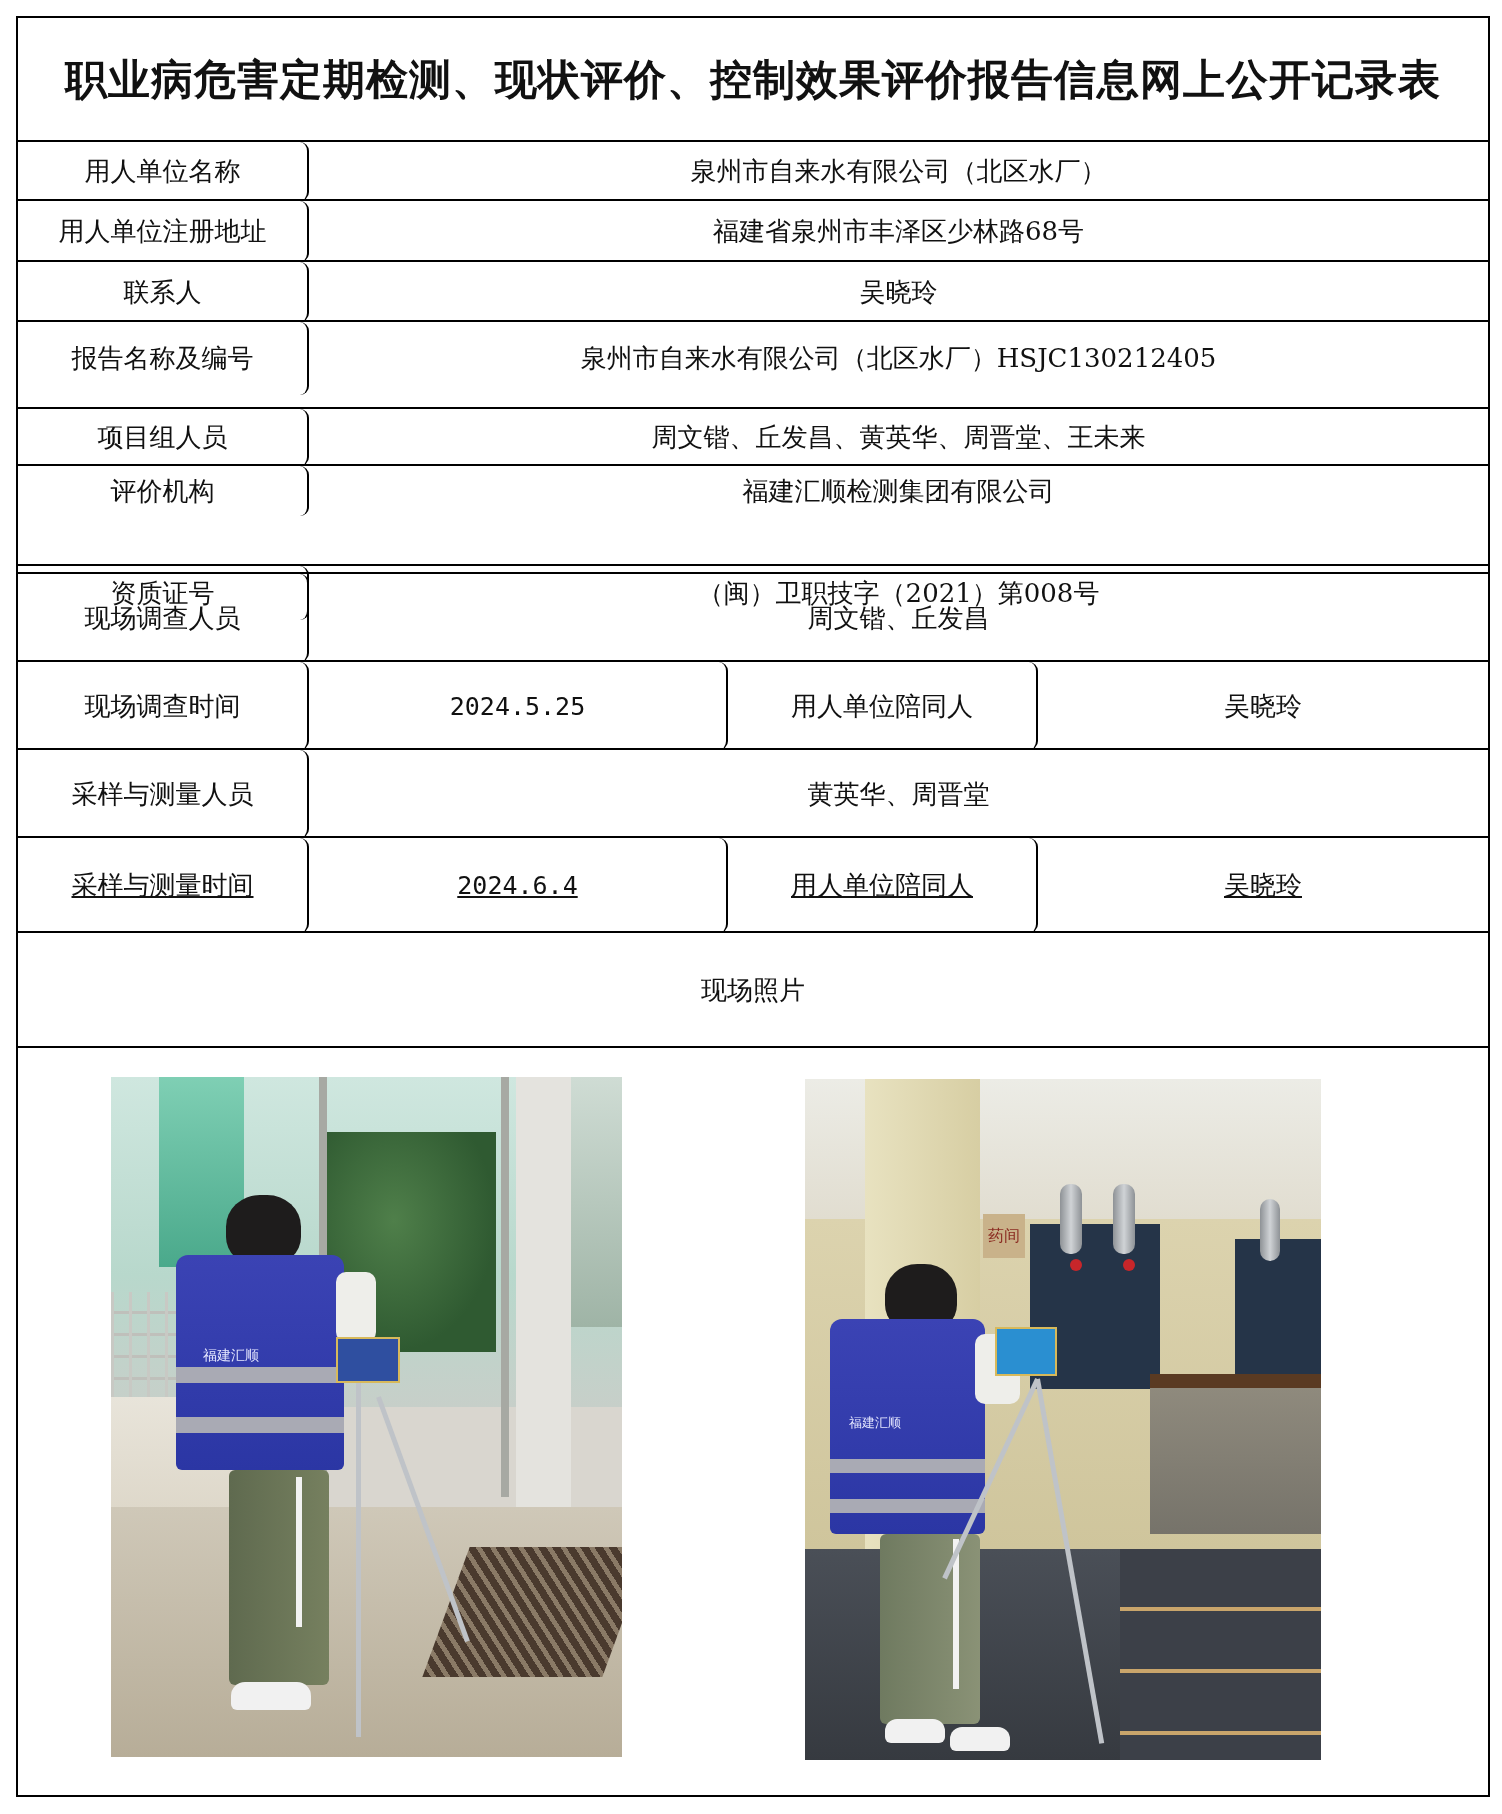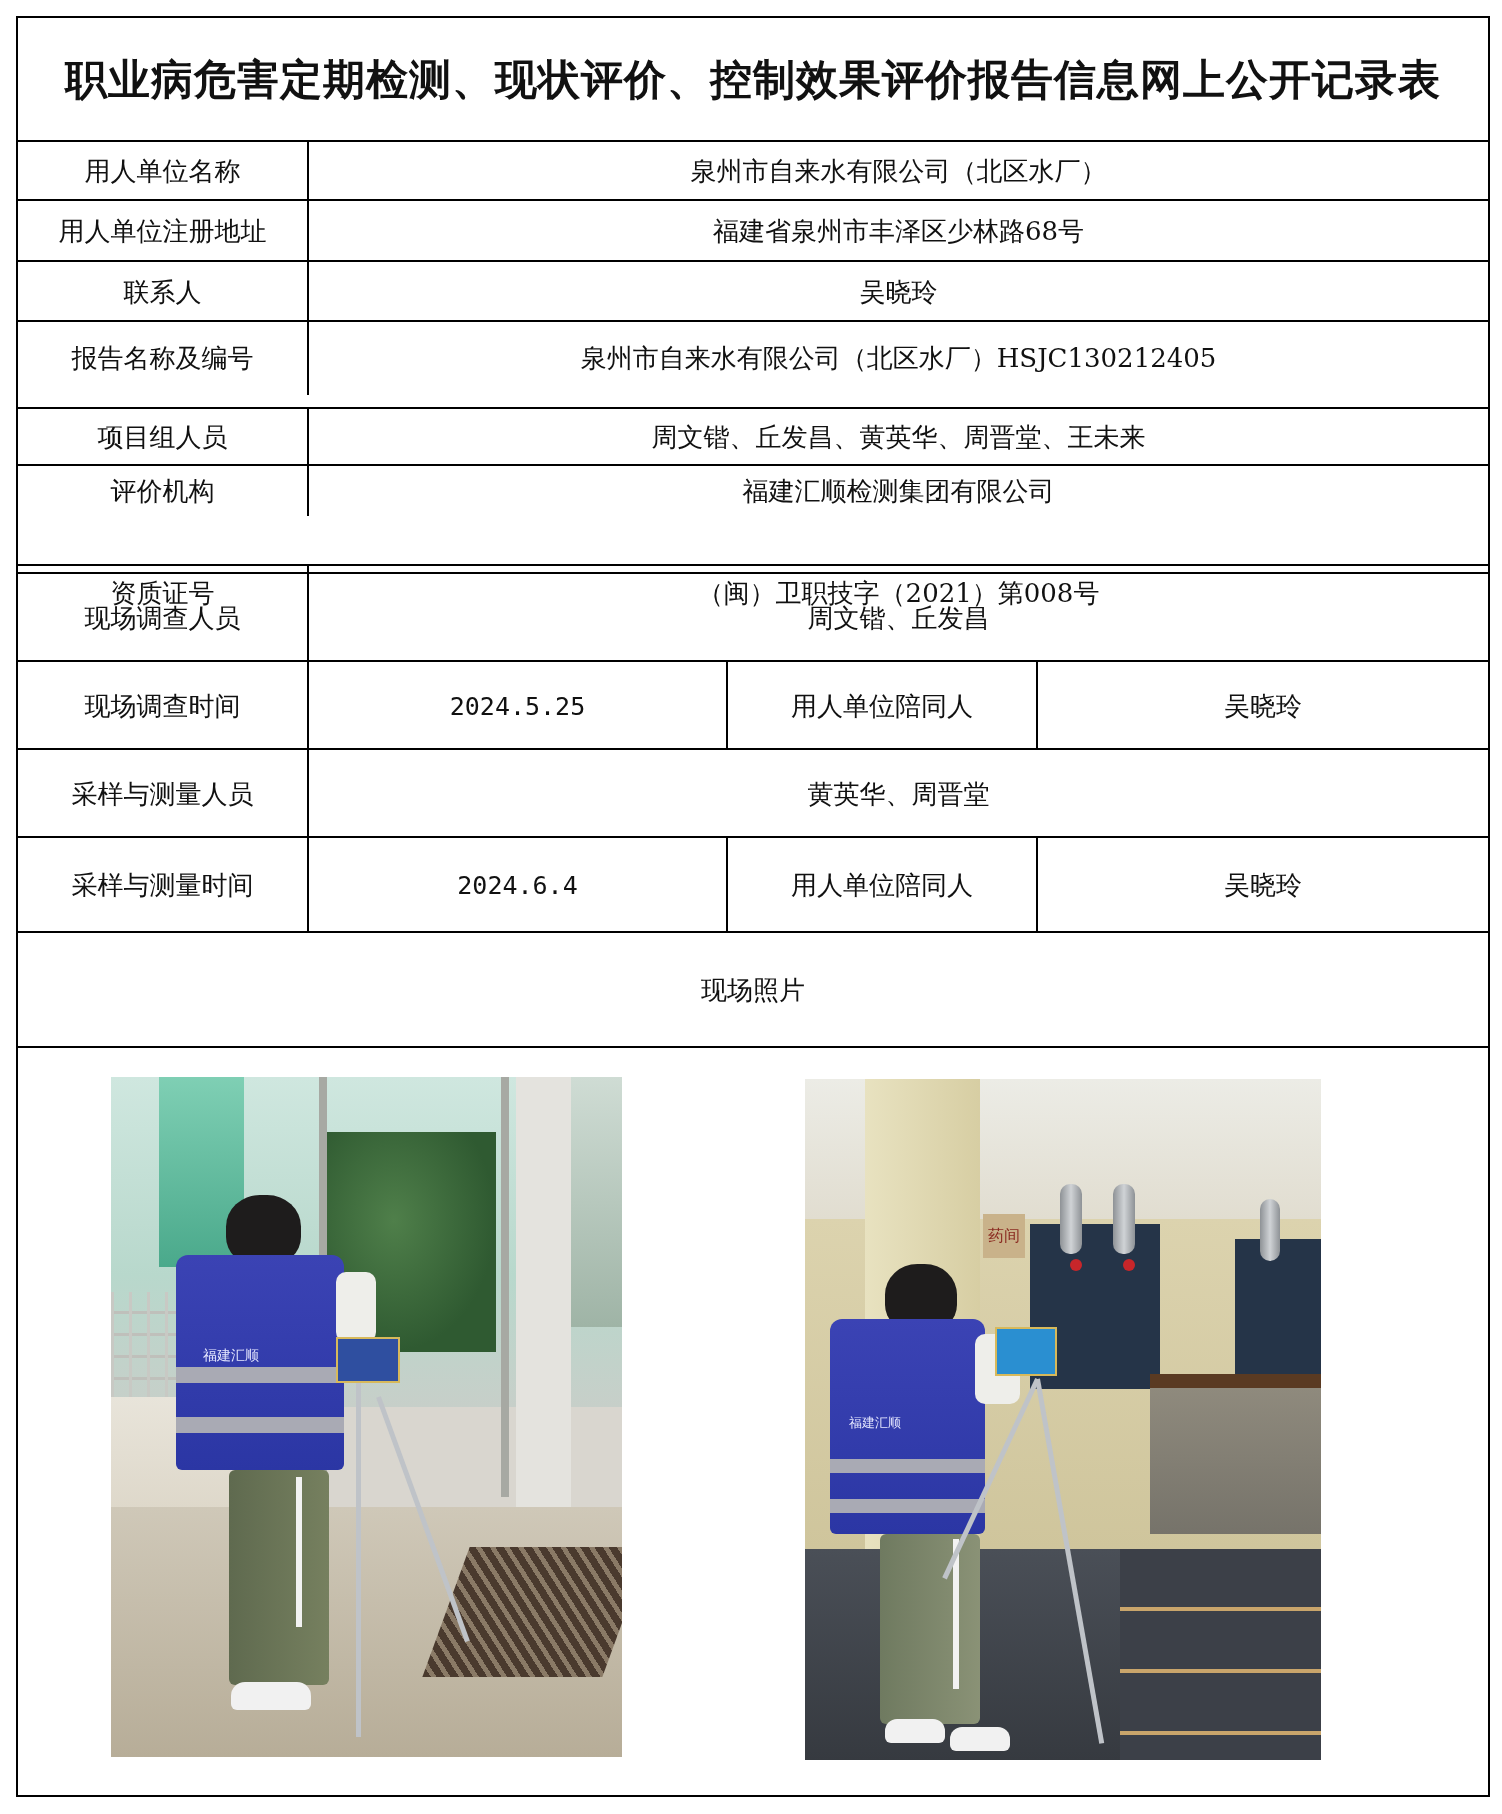--- a/index.html
+++ b/index.html
@@ -3,21 +3,21 @@
 <meta charset="utf-8">
 <style>
   html, body { margin: 0; padding: 0; background: #ffffff; }
   body { width: 1502px; height: 1814px; position: relative; overflow: hidden;
          font-family: "DejaVu Serif", "Liberation Serif", serif; color: #111; }
   .tbl { position: absolute; left: 16px; top: 16px; width: 1474px; height: 1781px;
          border: 2px solid #000; box-sizing: border-box; }
   .row { position: absolute; left: 0; right: 0; border-top: 2px solid #000; box-sizing: border-box; display: flex; }
   .row.first { border-top: none; }
   .cell { box-sizing: border-box; display: flex; align-items: center; justify-content: center;
-          text-align: right; font-size: 26px; height: 100%; }
+          text-align: right; font-size: 26px; height: 100%; border-radius: 9px; }
   .cell.lbl { width: 291px; border-right: 2px solid #000; flex: none; }
   .cell.val { flex: 1; }
   .cell.c2 { width: 419px; flex: none; border-right: 2px solid #000; }
   .cell.c3 { width: 310px; flex: none; border-right: 2px solid #000; }
   .cell.c4 { flex: 1; }
   .title { font-size: 42px; font-weight: bold; letter-spacing: 1px; }
   .mono { font-family: "DejaVu Sans Mono", "Liberation Mono", monospace; font-size: 25px; }
   .photo { position: absolute; overflow: hidden; }
   .photo .layer { position: absolute; }
 </style>
@@ -75,21 +75,21 @@
     <div class="cell c2 mono">2024.5.25</div>
     <div class="cell c3">用人单位陪同人</div>
     <div class="cell c4">吴晓玲</div>
   </div>
 
   <div class="row" style="top:730px; height:90px;">
     <div class="cell lbl">采样与测量人员</div>
     <div class="cell val">黄英华、周晋堂</div>
   </div>
 
-  <div class="row" style="top:818px; height:97px;">
+  <div class="row" style="top:818px; height:97px;text-decoration:underline;">
     <div class="cell lbl">采样与测量时间</div>
     <div class="cell c2 mono">2024.6.4</div>
     <div class="cell c3">用人单位陪同人</div>
     <div class="cell c4">吴晓玲</div>
   </div>
 
   <div class="row" style="top:913px; height:117px;">
     <div class="cell val">现场照片</div>
   </div>
 

